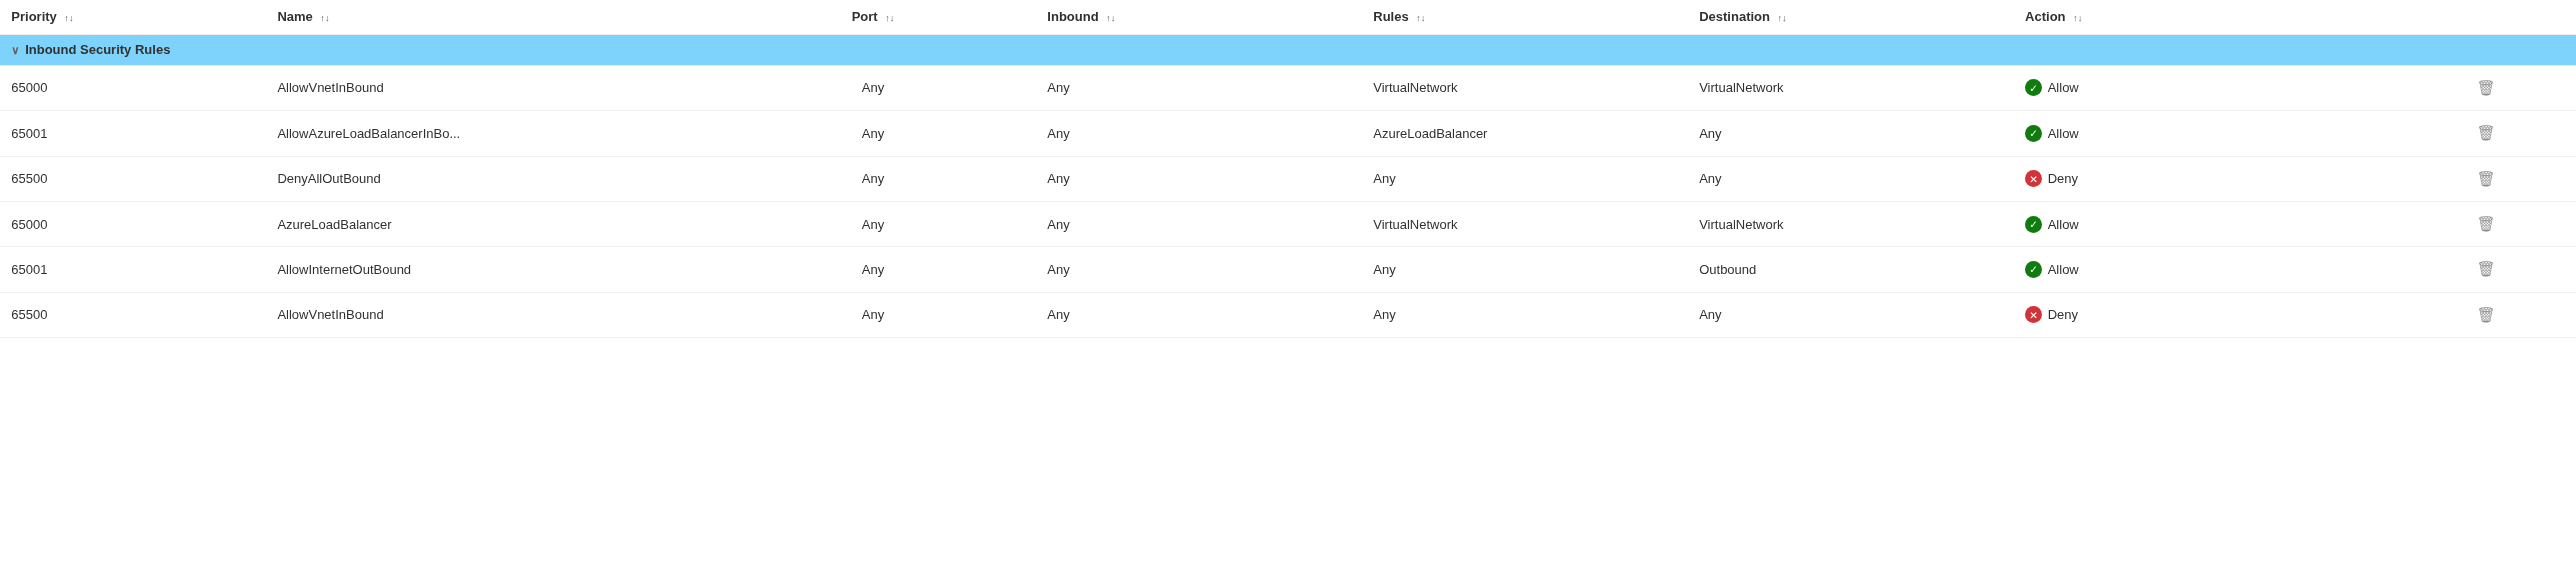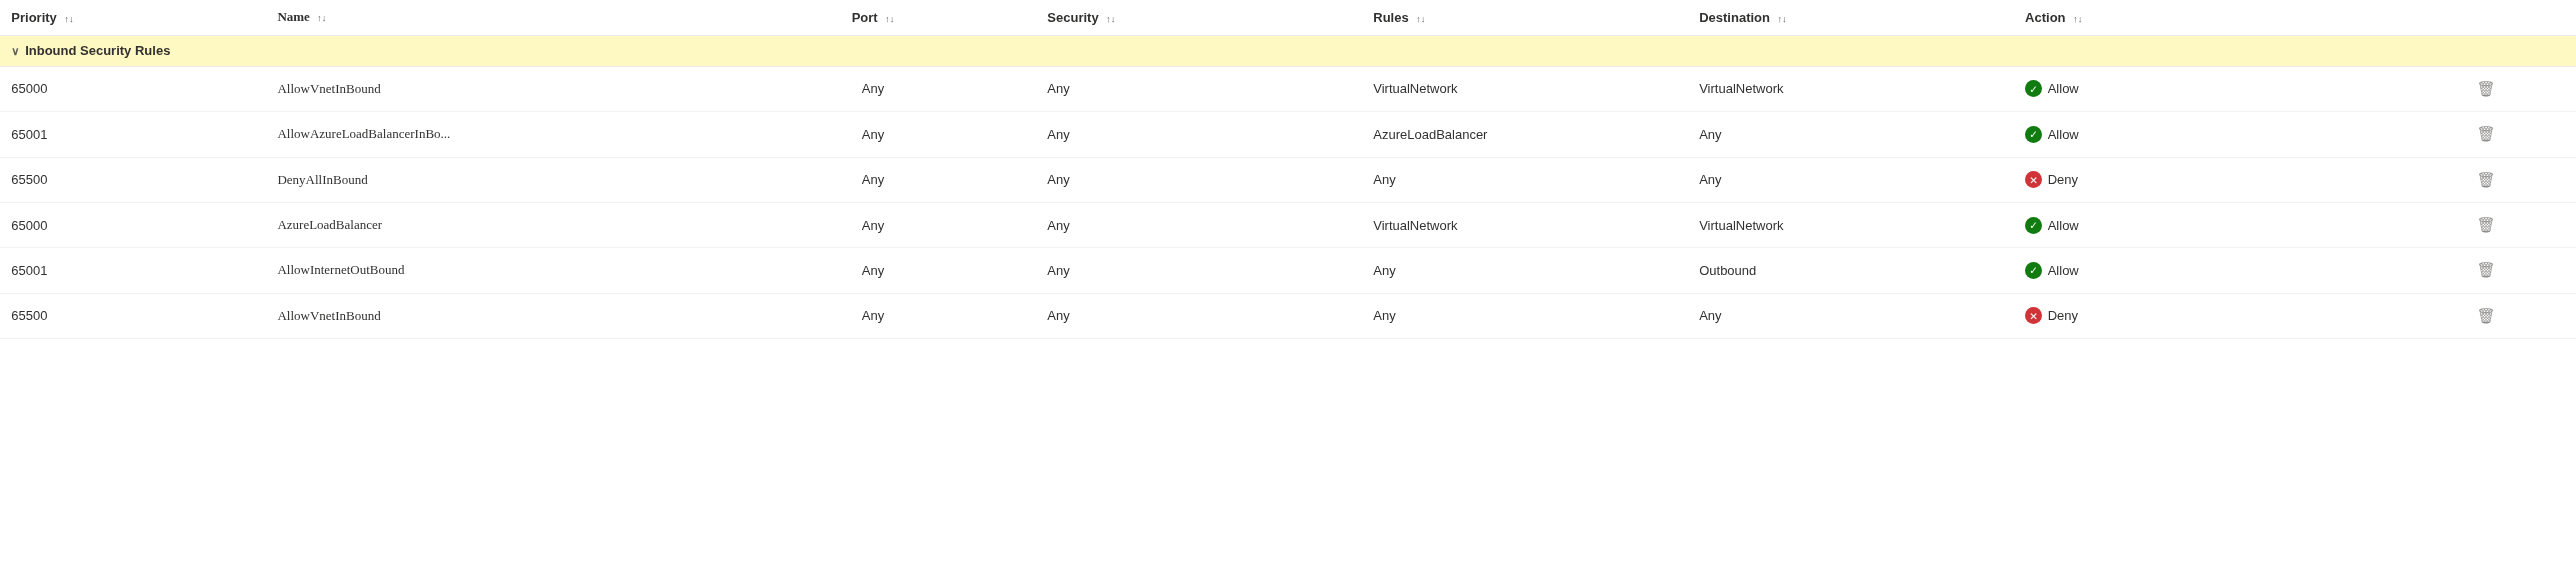--- a/index.html
+++ b/index.html
@@ -53,21 +53,21 @@
       color: #323130;
       border-bottom: 0.9px solid #f3f2f1;
       vertical-align: middle;
     }
 
     .section-row td {
       padding: 7.5px 11.3px;
       font-weight: 600;
       font-size: 13px;
       color: #323130;
-      background: #fef9c3;
+      background: #7dd3fc;
       border-bottom: 0.9px solid #edebe9;
     }
 
     .section-chevron {
       display: inline-block;
       margin-right: 5.6px;
       font-size: 11.3px;
       color: #605e5c;
     }
 
@@ -115,21 +115,21 @@
       color: #605e5c;
       cursor: pointer;
       font-size: 15px;
       padding: 3.8px 7.5px;
       border: none;
       background: none;
       opacity: 0.7;
     }
 
     .col-priority { width: 169px; }
-    .col-name { width: 282px; font-family: Liberation Serif, serif; }
+    .col-name { width: 282px; }
     .col-port { width: 207px; text-align: center; }
     .col-protocol { width: 207px; }
     .col-source { width: 207px; }
     .col-destination { width: 207px; }
     .col-action { width: 282px; margin-top: 20px; }
     .col-delete { width: 75px; }
   </style>
 </head>
 <body>
 
@@ -143,21 +143,21 @@
         </th>
         <th class="col-name">
           <span>Name</span>
           <span class="sort-icon">↑↓</span>
         </th>
         <th class="col-port">
           <span>Port</span>
           <span class="sort-icon">↑↓</span>
         </th>
         <th class="col-protocol">
-          <span>Security</span>
+          <span>Inbound</span>
           <span class="sort-icon">↑↓</span>
         </th>
         <th class="col-source">
           <span>Rules</span>
           <span class="sort-icon">↑↓</span>
         </th>
         <th class="col-destination">
           <span>Destination</span>
           <span class="sort-icon">↑↓</span>
         </th>
@@ -197,21 +197,21 @@
           <td class="col-action">
             <div class="action-allow">
               <span class="icon-allow">✓</span>
               <span>Allow</span>
             </div>
           </td>
           <td class="col-delete"><button class="delete-btn">🗑</button></td>
         </tr>
         <tr class="data-row">
           <td class="col-priority">65500</td>
-          <td class="col-name">DenyAllInBound</td>
+          <td class="col-name">DenyAllOutBound</td>
           <td class="col-port">Any</td>
           <td class="col-protocol">Any</td>
           <td class="col-source">Any</td>
           <td class="col-destination">Any</td>
           <td class="col-action">
             <div class="action-deny">
               <span class="icon-deny">✕</span>
               <span>Deny</span>
             </div>
           </td>

